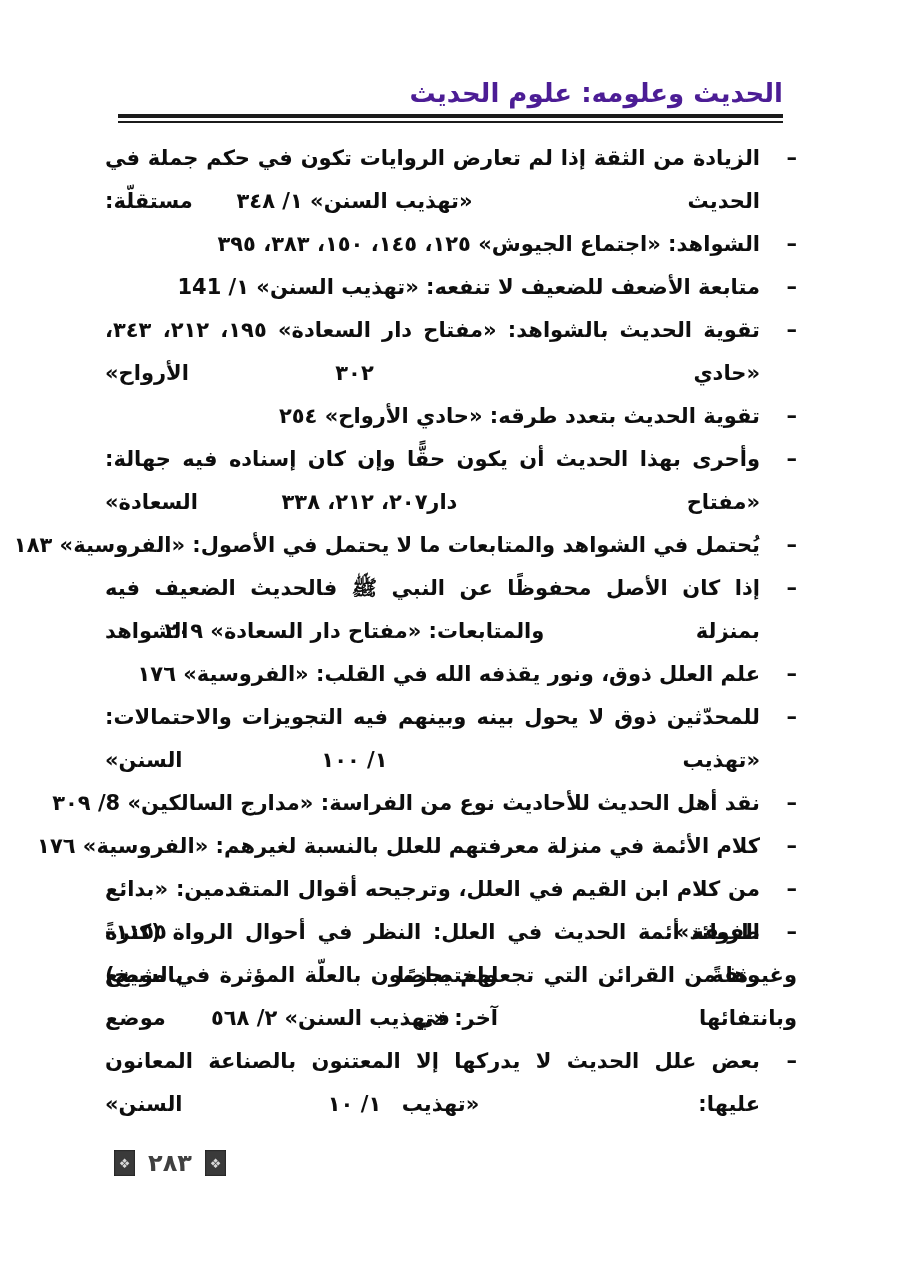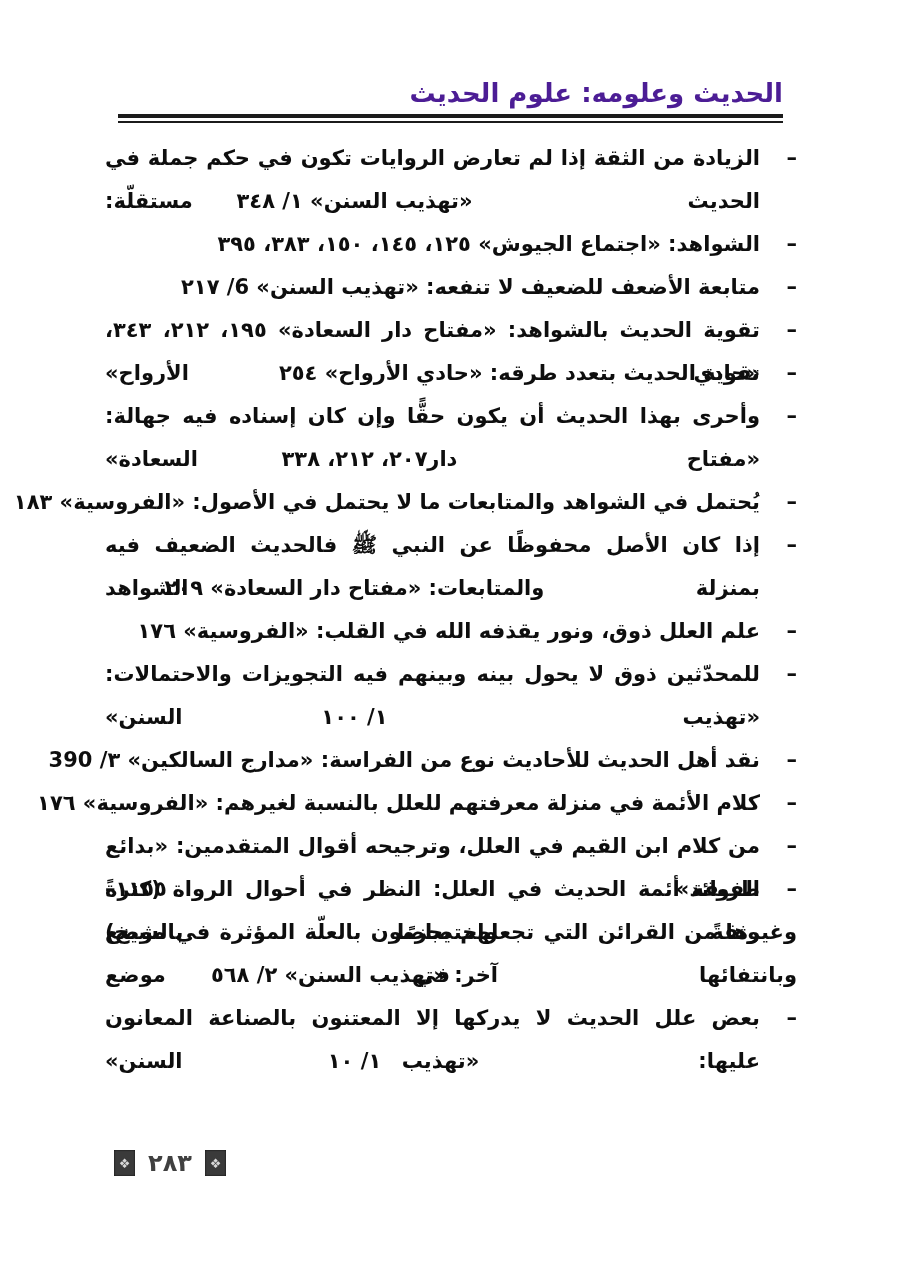--- a/index.html
+++ b/index.html
@@ -122,28 +122,29 @@
       </div>
       <div class="entry">
         <div class="line first">
           <span class="dash">–</span>
           <span class="txt">الشواهد: «اجتماع الجيوش» ١٢٥، ١٤٥، ١٥٠، ٣٨٣، ٣٩٥</span>
         </div>
       </div>
       <div class="entry">
         <div class="line first">
           <span class="dash">–</span>
-          <span class="txt">متابعة الأضعف للضعيف لا تنفعه: «تهذيب السنن» 6/ ٢١٧</span>
+          <span class="txt">متابعة الأضعف للضعيف لا تنفعه: «تهذيب السنن» ١/ 141</span>
         </div>
       </div>
       <div class="entry">
         <div class="line first-stretch">
           <span class="dash">–</span>
           <span class="txt">تقوية الحديث بالشواهد: «مفتاح دار السعادة» ١٩٥، ٢١٢، ٣٤٣، «حادي الأرواح»</span>
         </div>
+        <div class="line ref">٣٠٢</div>
       </div>
       <div class="entry">
         <div class="line first">
           <span class="dash">–</span>
           <span class="txt">تقوية الحديث بتعدد طرقه: «حادي الأرواح» ٢٥٤</span>
         </div>
       </div>
       <div class="entry">
         <div class="line first-stretch">
           <span class="dash">–</span>
@@ -173,21 +174,21 @@
       <div class="entry">
         <div class="line first-stretch">
           <span class="dash">–</span>
           <span class="txt">للمحدّثين ذوق لا يحول بينه وبينهم فيه التجويزات والاحتمالات: «تهذيب السنن»</span>
         </div>
         <div class="line ref">١/ ١٠٠</div>
       </div>
       <div class="entry">
         <div class="line first">
           <span class="dash">–</span>
-          <span class="txt">نقد أهل الحديث للأحاديث نوع من الفراسة: «مدارج السالكين» ٣/ 390</span>
+          <span class="txt">نقد أهل الحديث للأحاديث نوع من الفراسة: «مدارج السالكين» 8/ ٣٠٩</span>
         </div>
       </div>
       <div class="entry">
         <div class="line first">
           <span class="dash">–</span>
           <span class="txt">كلام الأئمة في منزلة معرفتهم للعلل بالنسبة لغيرهم: «الفروسية» ١٧٦</span>
         </div>
       </div>
       <div class="entry">
         <div class="line first-stretch">

